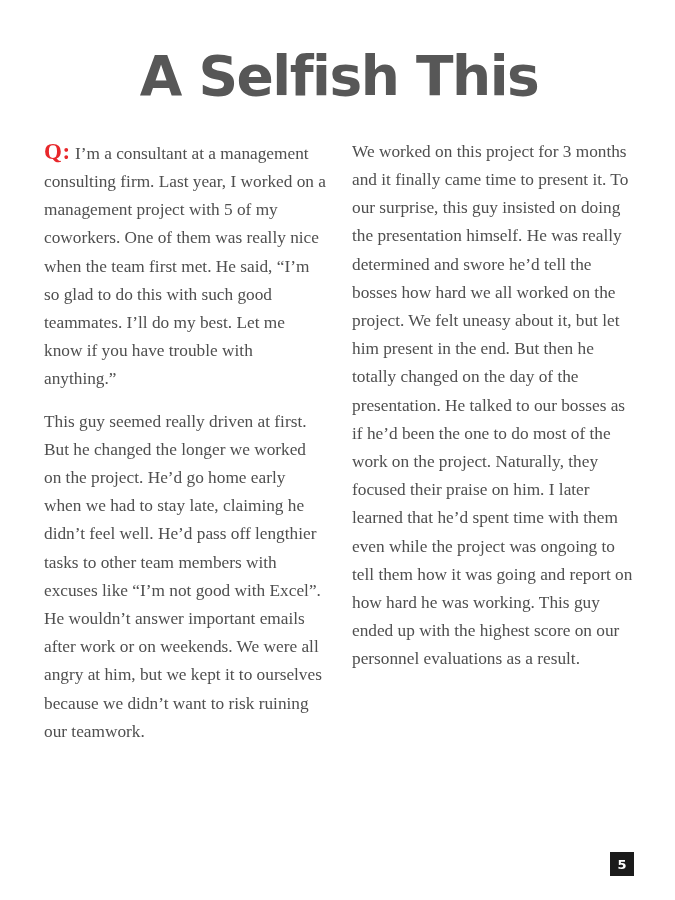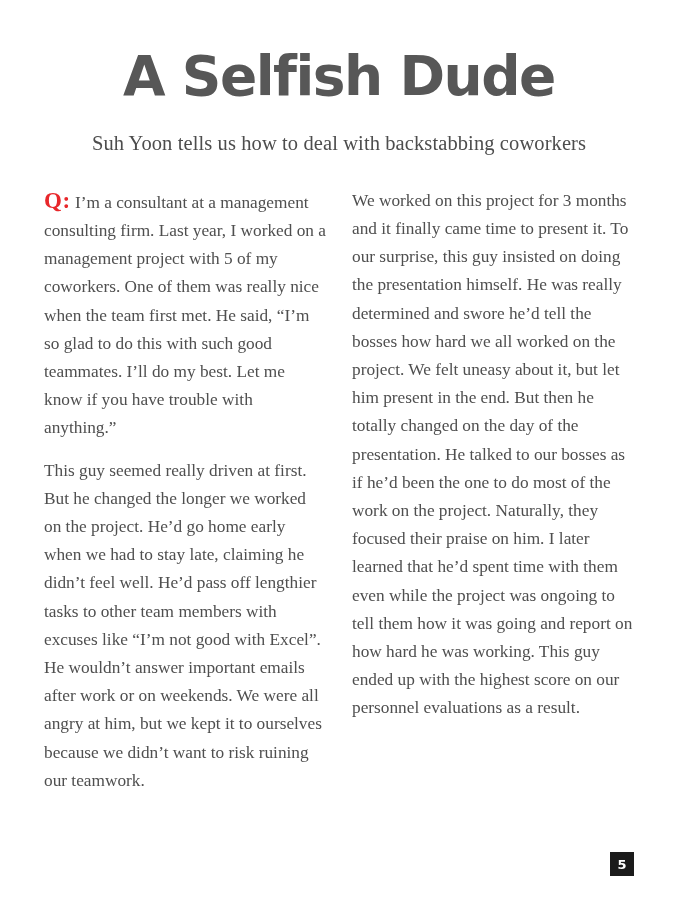--- a/index.html
+++ b/index.html
@@ -90,23 +90,22 @@
     align-items: center;
     justify-content: center;
   }
 </style>
 </head>
 <body>
 
 <div class="page">
   <div class="page-inner">
 
-    <h1 class="title">A Selfish Dude</h1>
+    <h1 class="title">A Selfish This</h1>
 
-    <p class="subtitle">Suh Yoon tells us how to deal with backstabbing coworkers</p>
 
     <div class="columns">
 
       <div class="col">
         <p><span class="q-mark">Q:</span> <span>I’m a consultant at a management consulting firm. Last year, I worked on a management project with 5 of my coworkers. One of them was really nice when the team first met. He said, “I’m so glad to do this with such good teammates. I’ll do my best. Let me know if you have trouble with anything.”</span></p>
         <p>This guy seemed really driven at first. But he changed the longer we worked on the project. He’d go home early when we had to stay late, claiming he didn’t feel well. He’d pass off lengthier tasks to other team members with excuses like “I’m not good with Excel”. He wouldn’t answer important emails after work or on weekends. We were all angry at him, but we kept it to ourselves because we didn’t want to risk ruining our teamwork.</p>
       </div>
 
       <div class="col">
         <p>We worked on this project for 3 months and it finally came time to present it. To our surprise, this guy insisted on doing the presentation himself. He was really determined and swore he’d tell the bosses how hard we all worked on the project. We felt uneasy about it, but let him present in the end. But then he totally changed on the day of the presentation. He talked to our bosses as if he’d been the one to do most of the work on the project. Naturally, they focused their praise on him. I later learned that he’d spent time with them even while the project was ongoing to tell them how it was going and report on how hard he was working. This guy ended up with the highest score on our personnel evaluations as a result.</p>

